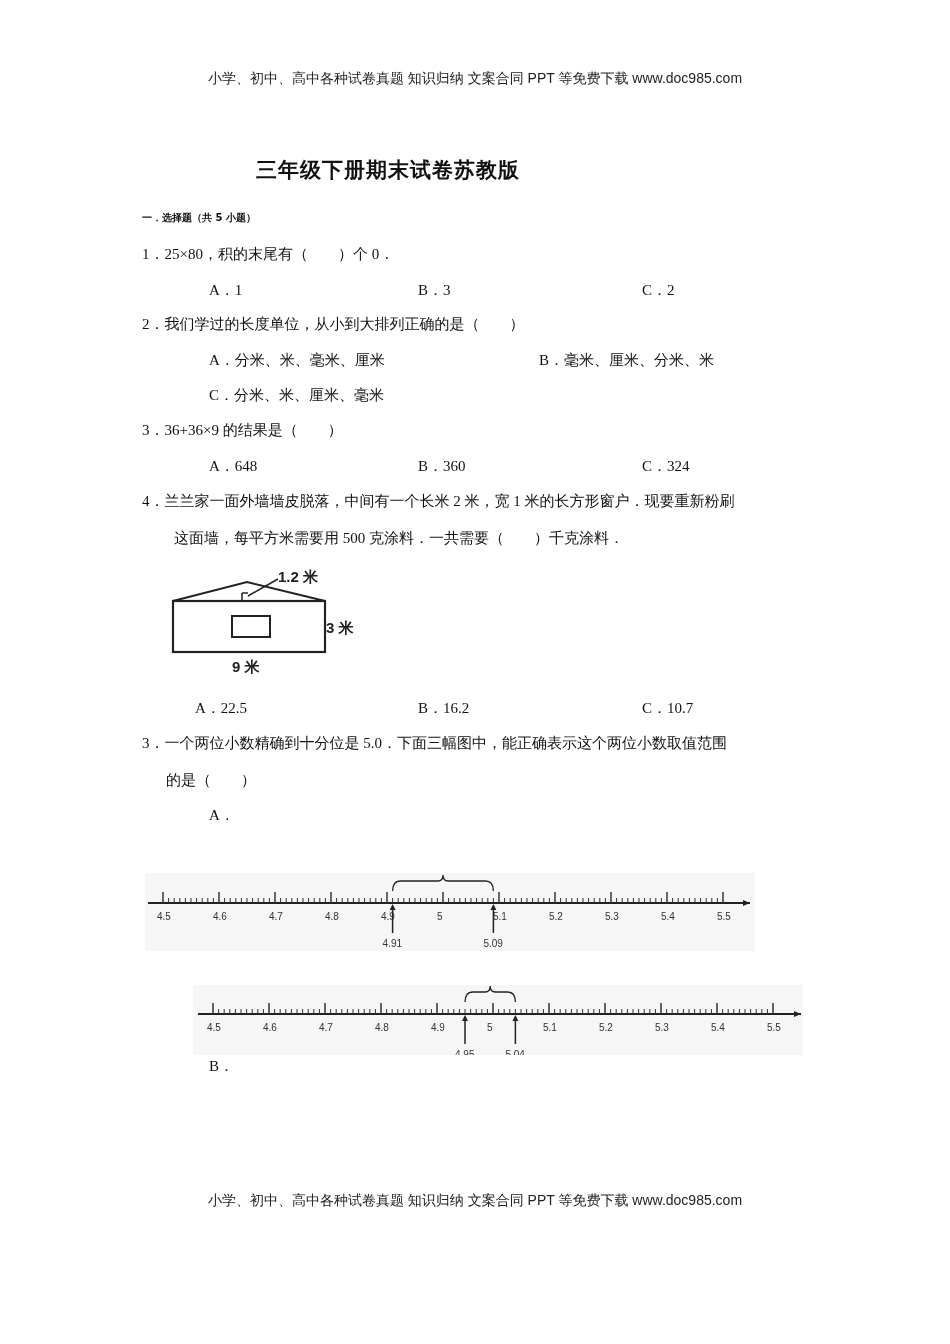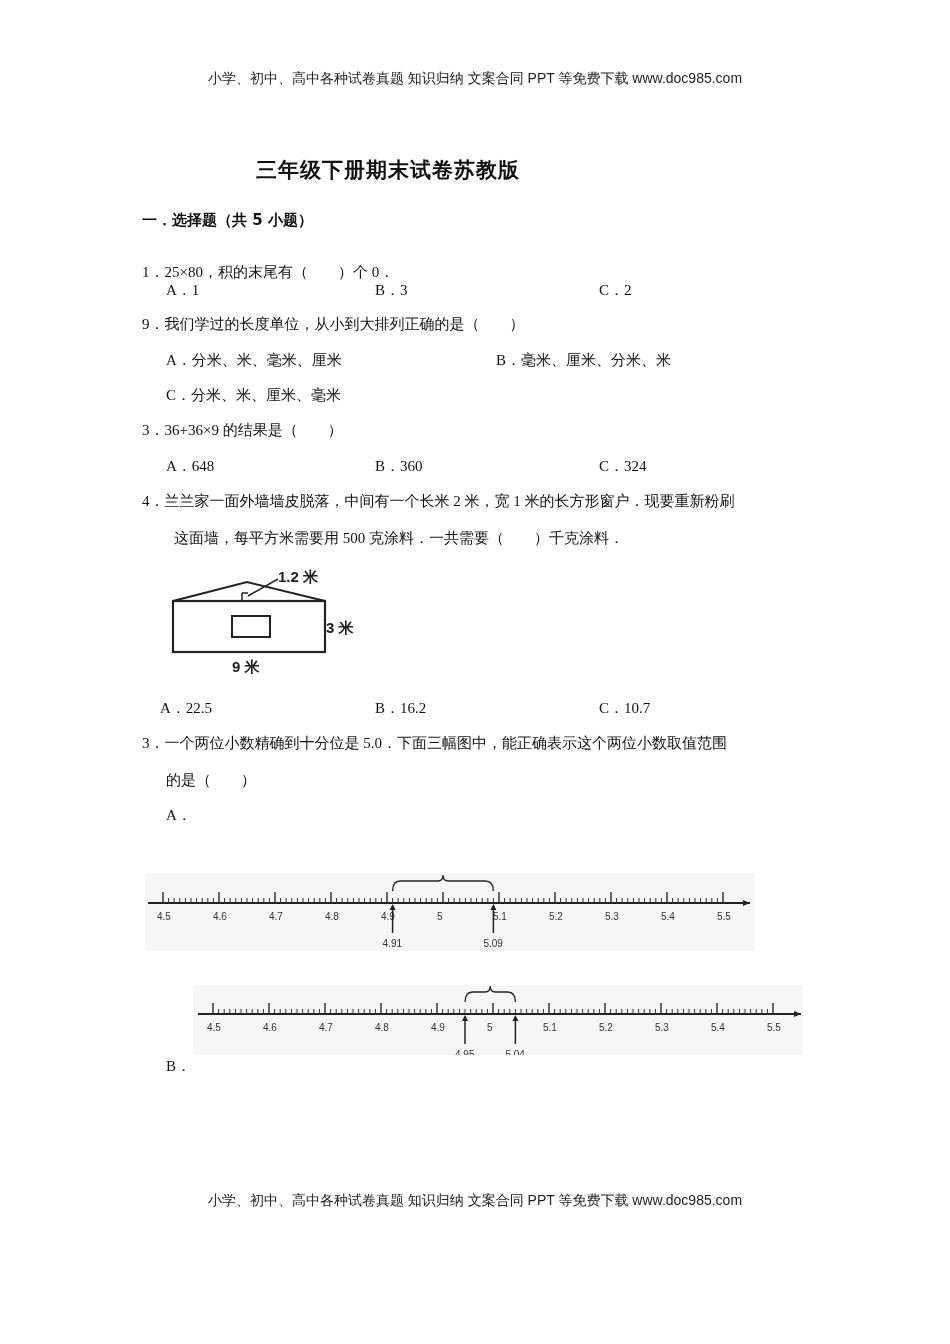--- a/index.html
+++ b/index.html
@@ -5,41 +5,41 @@
   html, body { margin:0; padding:0; background:#ffffff; }
   body { width:950px; height:1344px; position:relative; overflow:hidden;
          font-family:"Liberation Serif","DejaVu Serif",serif; color:#111; }
   .hdr, .ftr { position:absolute; left:0; width:950px; text-align:center;
                font-family:"Liberation Sans","DejaVu Sans",sans-serif; font-size:14px; color:#222; }
   .hdr { top:70px; }
   .ftr { top:1192px; }
   .title { position:absolute; top:156px; left:0; width:776px; text-align:center;
            font-size:21px; font-weight:bold; letter-spacing:1px;
            font-family:"DejaVu Sans","Liberation Sans",sans-serif; }
-  .sec { position:absolute; left:142px; top:211px; font-size:15px; font-weight:bold;
+  .sec { position:absolute; left:142px; top:211px; font-size:10px; font-weight:bold;
          font-family:"DejaVu Sans","Liberation Sans",sans-serif; }
   .q { position:absolute; left:142px; font-size:15px; white-space:nowrap; }
-  .opt { position:absolute; font-size:15px; white-space:nowrap; }
+  .opt { position:absolute; font-size:15px; white-space:nowrap;margin-left:43px; }
   .figure { position:absolute; }
   svg text { font-family:"Liberation Sans","DejaVu Sans",sans-serif; }
 </style>
 </head>
 <body>
 
 <div class="hdr">小学、初中、高中各种试卷真题 知识归纳 文案合同 PPT 等免费下载   www.doc985.com</div>
 
 <div class="title">三年级下册期末试卷苏教版</div>
 <div class="sec">一．选择题（共 5 小题）</div>
 
-<div class="q" style="top:263px">1．25×80，积的末尾有（　　）个 0．</div>
+<div class="q" style="top:245px">1．25×80，积的末尾有（　　）个 0．</div>
 <div class="opt" style="left:166px;top:281px">A．1</div>
 <div class="opt" style="left:375px;top:281px">B．3</div>
 <div class="opt" style="left:599px;top:281px">C．2</div>
 
-<div class="q" style="top:315px">9．我们学过的长度单位，从小到大排列正确的是（　　）</div>
+<div class="q" style="top:315px">2．我们学过的长度单位，从小到大排列正确的是（　　）</div>
 <div class="opt" style="left:166px;top:351px">A．分米、米、毫米、厘米</div>
 <div class="opt" style="left:496px;top:351px">B．毫米、厘米、分米、米</div>
 <div class="opt" style="left:166px;top:386px">C．分米、米、厘米、毫米</div>
 
 <div class="q" style="top:421px">3．36+36×9 的结果是（　　）</div>
 <div class="opt" style="left:166px;top:457px">A．648</div>
 <div class="opt" style="left:375px;top:457px">B．360</div>
 <div class="opt" style="left:599px;top:457px">C．324</div>
 
 <div class="q" style="top:492px">4．兰兰家一面外墙墙皮脱落，中间有一个长米 2 米，宽 1 米的长方形窗户．现要重新粉刷</div>
@@ -52,21 +52,21 @@
     <rect x="72" y="56" width="38" height="21" fill="none" stroke="#222" stroke-width="2"></rect>
     <line x1="82" y1="41" x2="82" y2="33" stroke="#222" stroke-width="1.5"></line>
     <line x1="82" y1="33" x2="88" y2="33" stroke="#222" stroke-width="1.5"></line>
     <line x1="88" y1="36" x2="118" y2="19" stroke="#222" stroke-width="1.5"></line>
     <text x="118" y="22" font-size="15" font-weight="bold" fill="#222">1.2 米</text>
     <text x="166" y="73" font-size="15" font-weight="bold" fill="#222">3 米</text>
     <text x="72" y="112" font-size="15" font-weight="bold" fill="#222">9 米</text>
   </svg>
 </div>
 
-<div class="opt" style="left:160px;top:699px">A．22.5</div>
+<div class="opt" style="left:152px;top:699px">A．22.5</div>
 <div class="opt" style="left:375px;top:699px">B．16.2</div>
 <div class="opt" style="left:599px;top:699px">C．10.7</div>
 
 <div class="q" style="top:734px">3．一个两位小数精确到十分位是 5.0．下面三幅图中，能正确表示这个两位小数取值范围</div>
 <div class="q" style="left:166px;top:771px">的是（　　）</div>
 <div class="opt" style="left:166px;top:806px">A．</div>
 
 <div class="figure" style="left:145px;top:873px;width:610px;height:78px;background:#f6f6f6">
   <svg id="nl1" width="610" height="78" viewBox="0 0 610 78">
       <line x1="3" y1="30" x2="605" y2="30" stroke="#222" stroke-width="2"></line>

